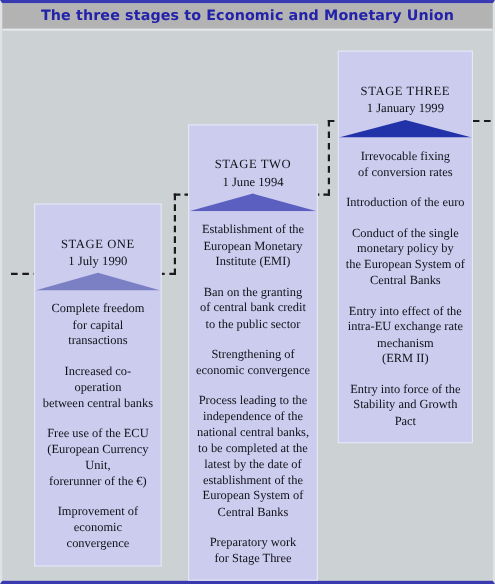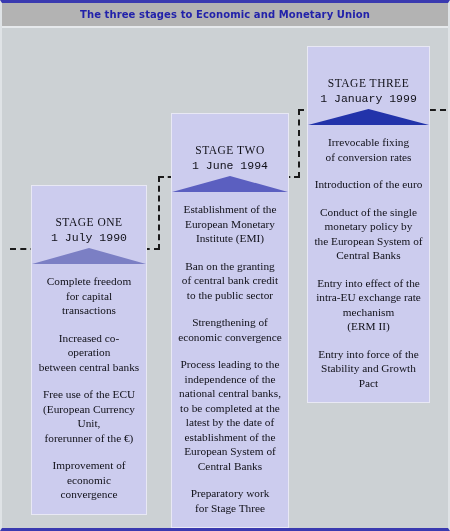--- a/index.html
+++ b/index.html
@@ -36,21 +36,21 @@
     height: 23px;
     background: #b3b3b3;
     border-bottom: 2px solid #e6e9ec;
     display: flex;
     align-items: center;
     justify-content: center;
   }
   #title-text {
     font-family: "DejaVu Sans", sans-serif;
     font-weight: bold;
-    font-size: 10px;
+    font-size: 13px;
     color: #2222aa;
     letter-spacing: 0.1px;
     white-space: nowrap;
   }
 
   
   .stage-box {
     position: absolute;
     box-sizing: border-box;
     background: #ccccee;
@@ -64,21 +64,21 @@
     padding-top: 28px;
   }
   .stage-name {
     font-size: 11.5px;
     font-family: "Liberation Serif", serif;
     letter-spacing: 0.5px;
     line-height: 16px;
   }
   .stage-date {
     font-size: 11.5px;
-    font-family: Liberation Mono, monospace;
+    font-family: Liberation Serif, serif;
     line-height: 16px;
   }
 
   
   .peak {
     display: block;
     width: 100%;
   }
 
   .stage-body {

